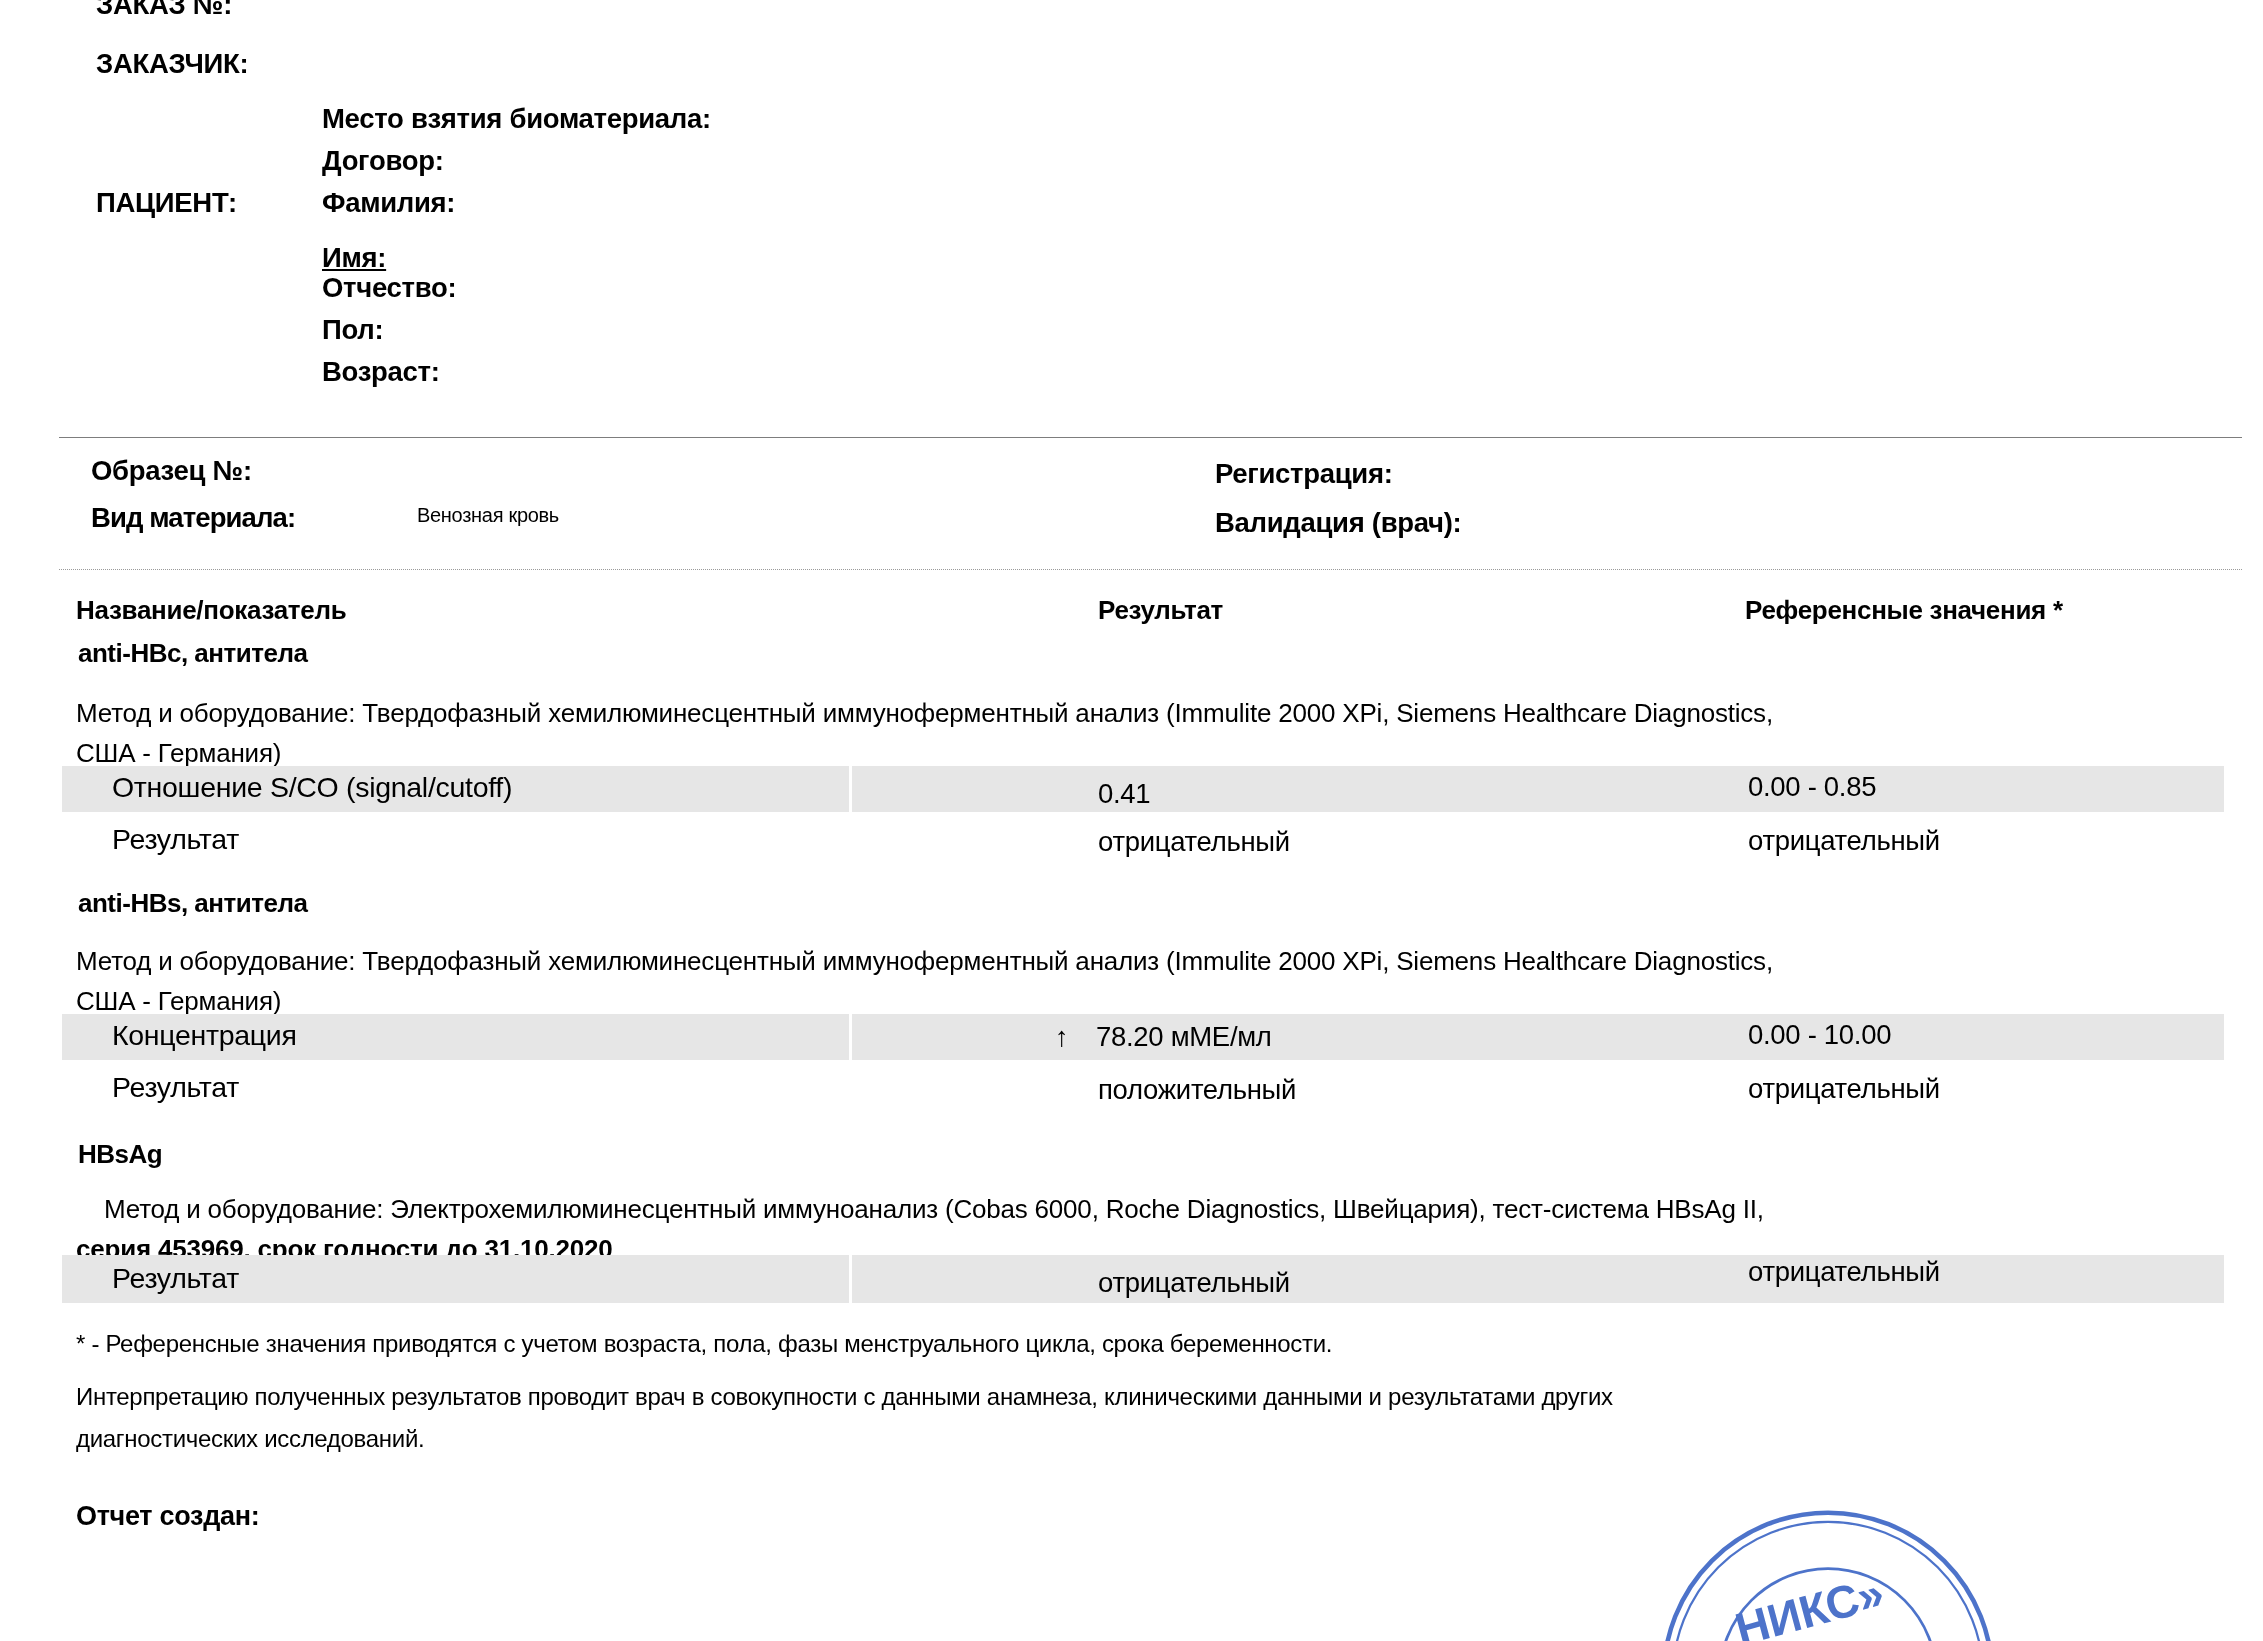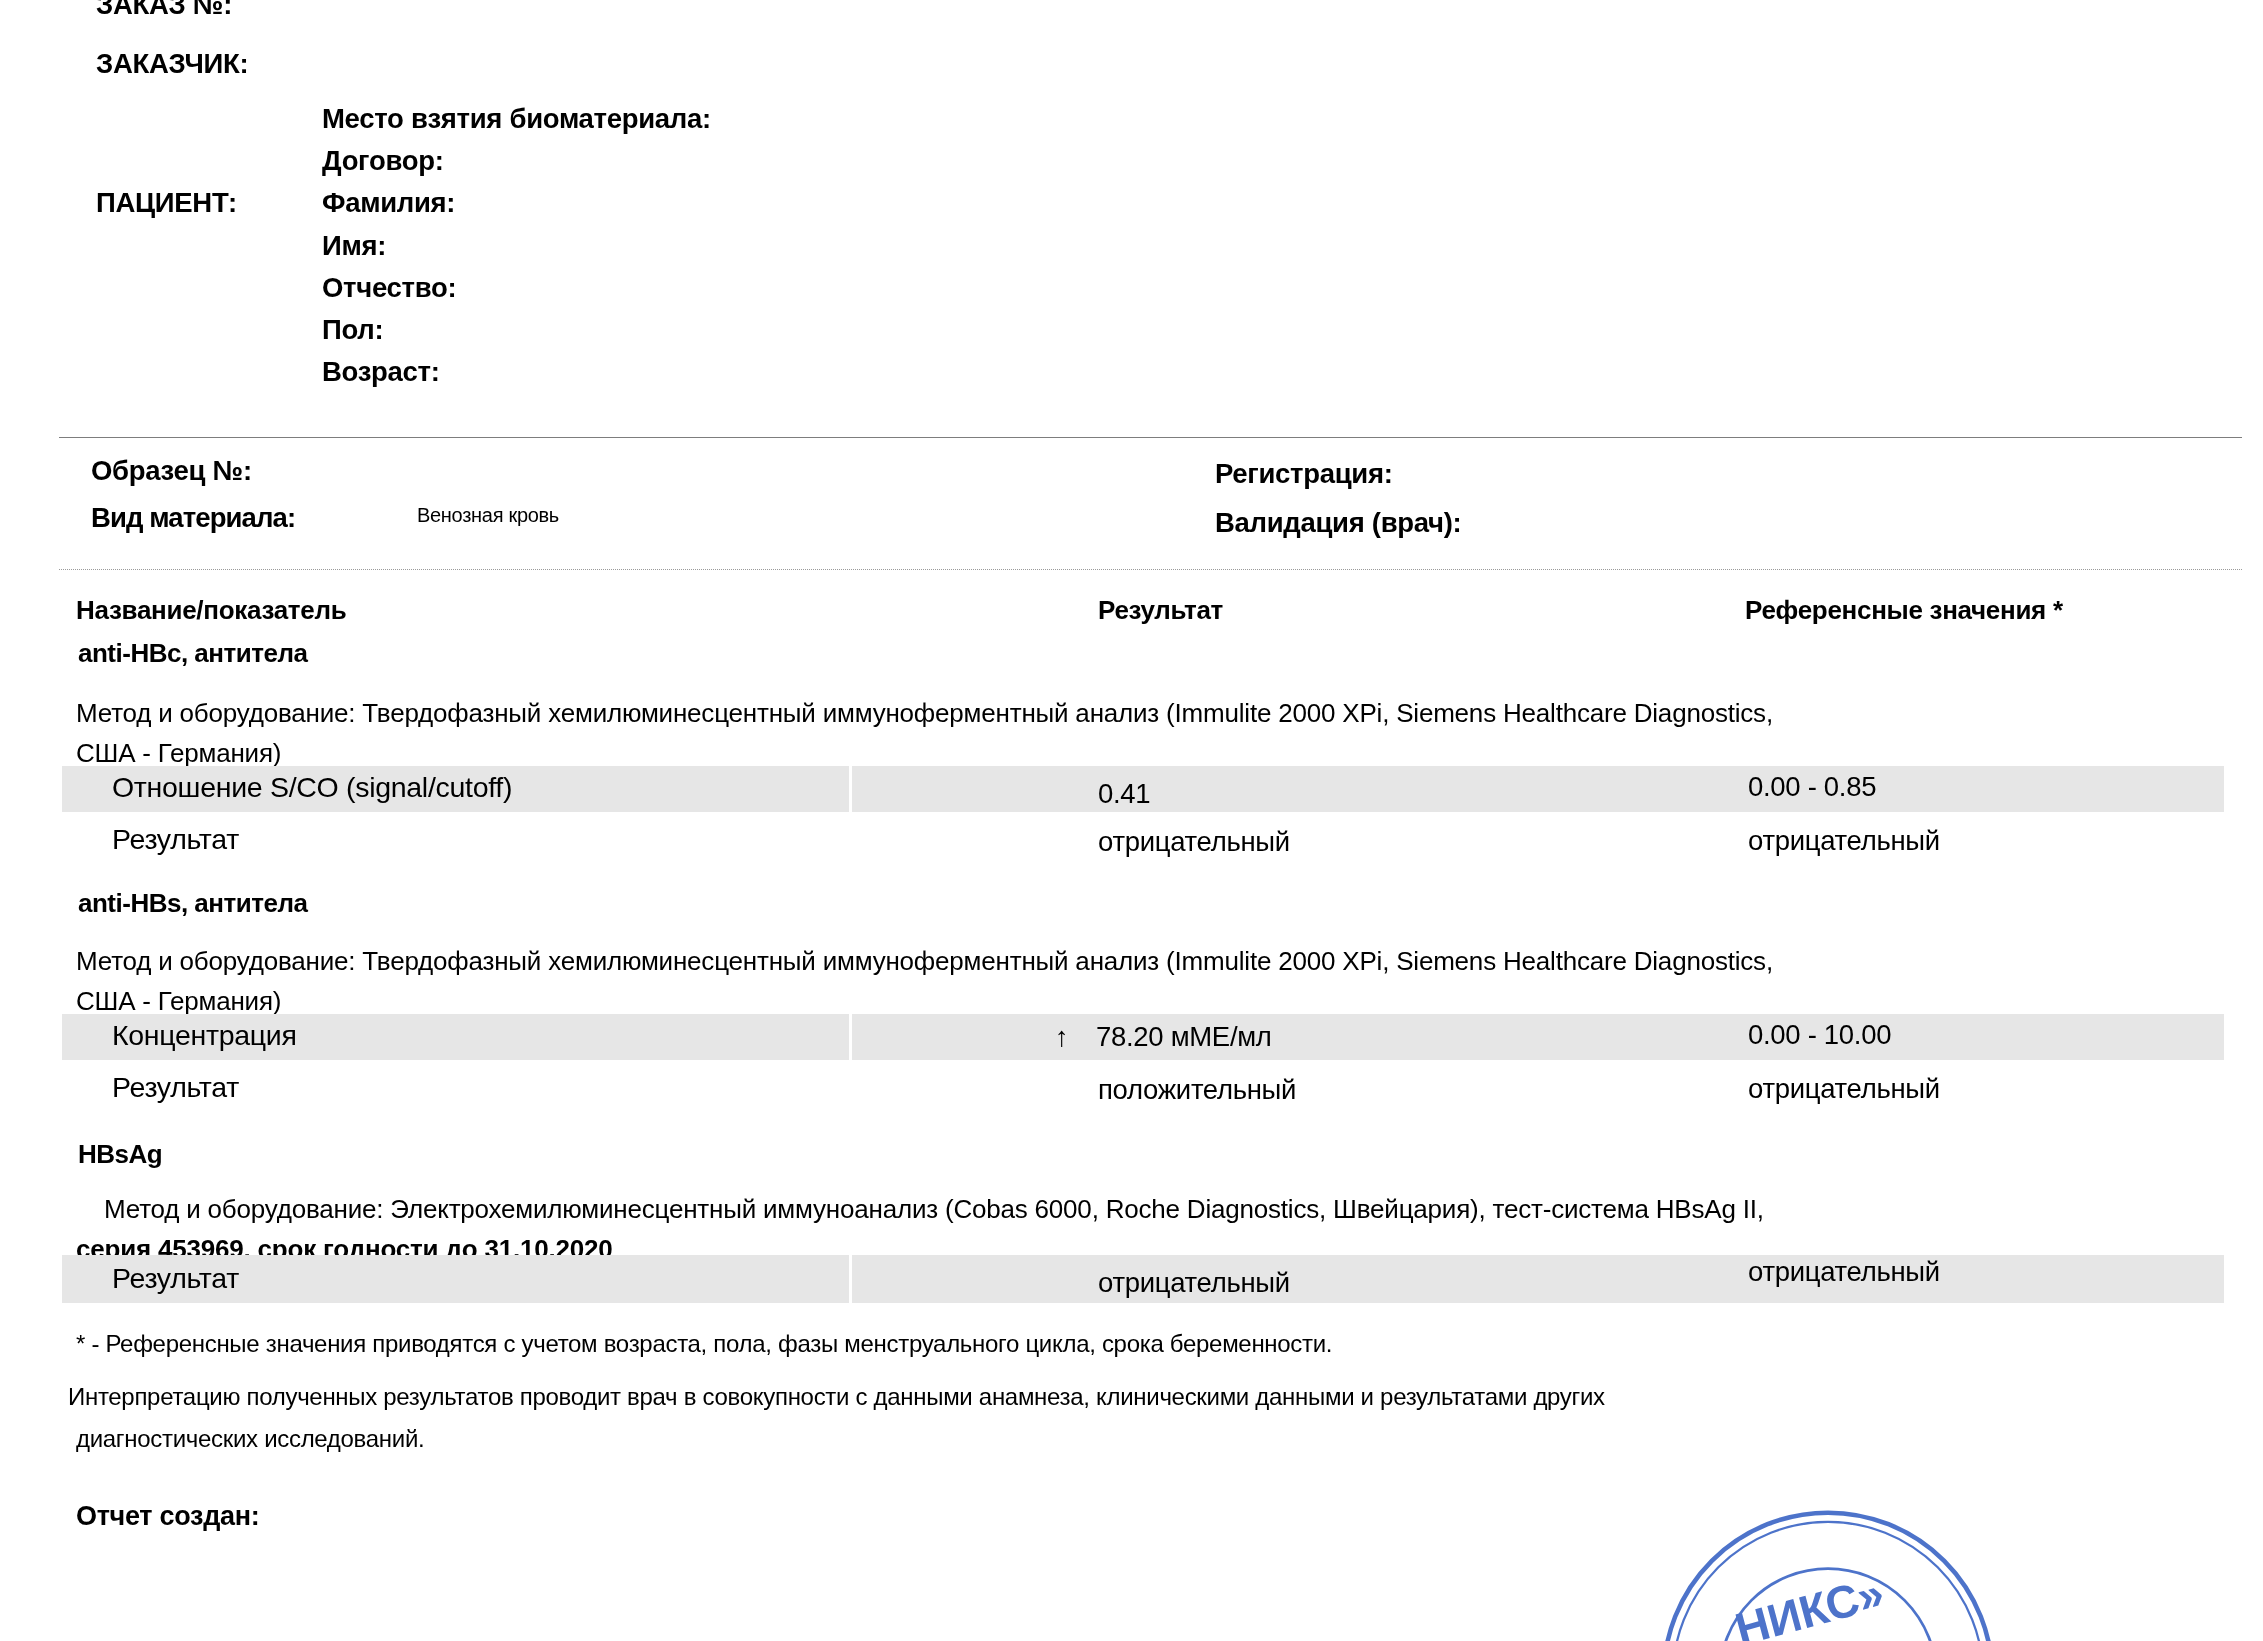--- a/index.html
+++ b/index.html
@@ -42,21 +42,21 @@
 </head>
 <body>
 
 <div class="abs lbl" style="top:-11px;left:96px;">ЗАКАЗ  №:</div>
 <div class="abs lbl" style="top:48px;left:96px;">ЗАКАЗЧИК:</div>
 
 <div class="abs lbl field" style="top:103px;">Место  взятия  биоматериала:</div>
 <div class="abs lbl field" style="top:145px;">Договор:</div>
 <div class="abs lbl" style="top:187px;left:96px;">ПАЦИЕНТ:</div>
 <div class="abs lbl field" style="top:187px;">Фамилия:</div>
-<div class="abs lbl field" style="top:230px;">Имя:</div>
+<div class="abs lbl field" style="top:242px;text-decoration:underline;">Имя:</div>
 <div class="abs lbl field" style="top:272px;">Отчество:</div>
 <div class="abs lbl field" style="top:314px;">Пол:</div>
 <div class="abs lbl field" style="top:356px;">Возраст:</div>
 
 <div class="hr-solid" style="top:437px;"></div>
 
 <div class="abs lbl" style="top:455px;left:91px;">Образец №:</div>
 <div class="abs lbl" style="top:458px;left:1215px;">Регистрация:</div>
 <div class="abs lbl" style="top:502px;left:91px;letter-spacing:-0.9px;">Вид материала:</div>
 <div class="abs val" style="top:504px;left:417px;">Венозная кровь</div>
@@ -98,21 +98,21 @@
 <div class="abs section-title" style="top:1139px;left:78px;">HBsAg</div>
 <div class="abs method" style="top:1194px;left:76px;margin-left:28px;">Метод и оборудование: Электрохемилюминесцентный иммуноанализ (Cobas 6000, Roche Diagnostics, Швейцария), тест-система HBsAg II,</div>
 <div class="abs method" style="top:1234px;left:76px;font-weight:bold;">серия 453969, срок годности до 31.10.2020</div>
 
 <div class="band" style="top:1255px;height:48px;"></div>
 <div class="abs rowtext c-label" style="top:1262px;">Результат</div>
 <div class="abs valtext c-result" style="top:1267px;">отрицательный</div>
 <div class="abs valtext c-ref" style="top:1256px;">отрицательный</div>
 
 <div class="abs footnote" style="top:1330px;left:76px;">* - Референсные значения приводятся с учетом возраста, пола, фазы менструального цикла, срока беременности.</div>
-<div class="abs footnote" style="top:1383px;left:68px;">Интерпретацию полученных результатов проводит врач в совокупности с данными анамнеза, клиническими данными и результатами других</div>
+<div class="abs footnote" style="top:1383px;left:76px;">Интерпретацию полученных результатов проводит врач в совокупности с данными анамнеза, клиническими данными и результатами других</div>
 <div class="abs footnote" style="top:1425px;left:76px;">диагностических исследований.</div>
 <div class="abs b" style="top:1501px;left:76px;font-size:27px;">Отчет создан:</div>
 
 <svg class="stamp" viewBox="-183 -183 366 366" aria-hidden="true">
   <g fill="none" stroke="#3e68c6">
     <circle cx="0" cy="0" r="179" stroke-width="5"></circle>
     <circle cx="0" cy="0" r="169" stroke-width="2.5"></circle>
     <circle cx="0" cy="0" r="118" stroke-width="3"></circle>
   </g>
   <path id="stamp-arc" d="M 0,146 A 146,146 0 1,1 -0.01,146" fill="none"></path>

